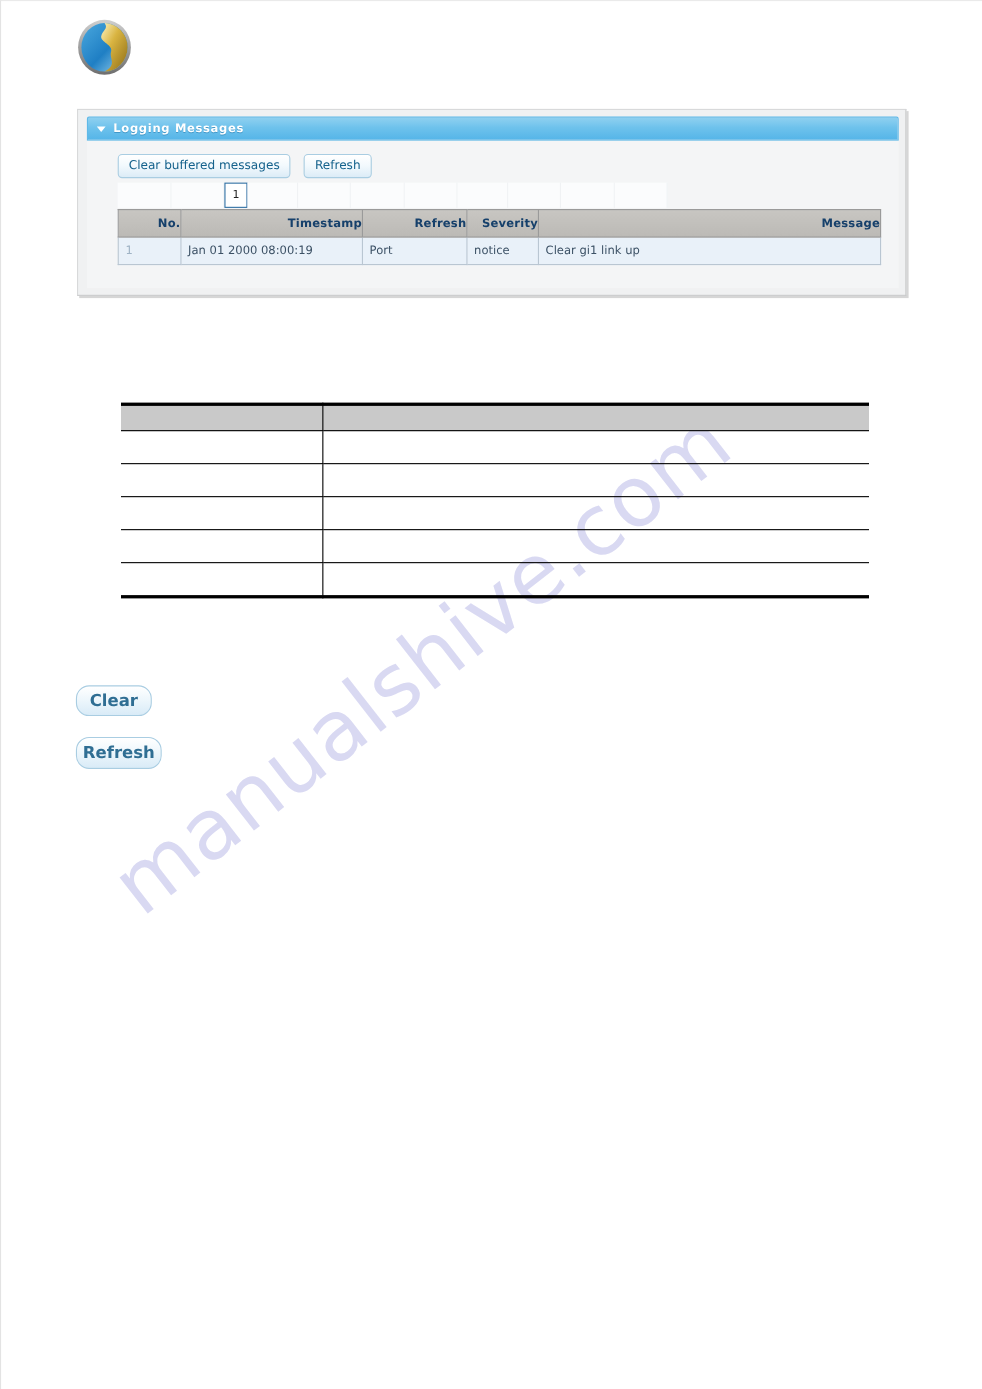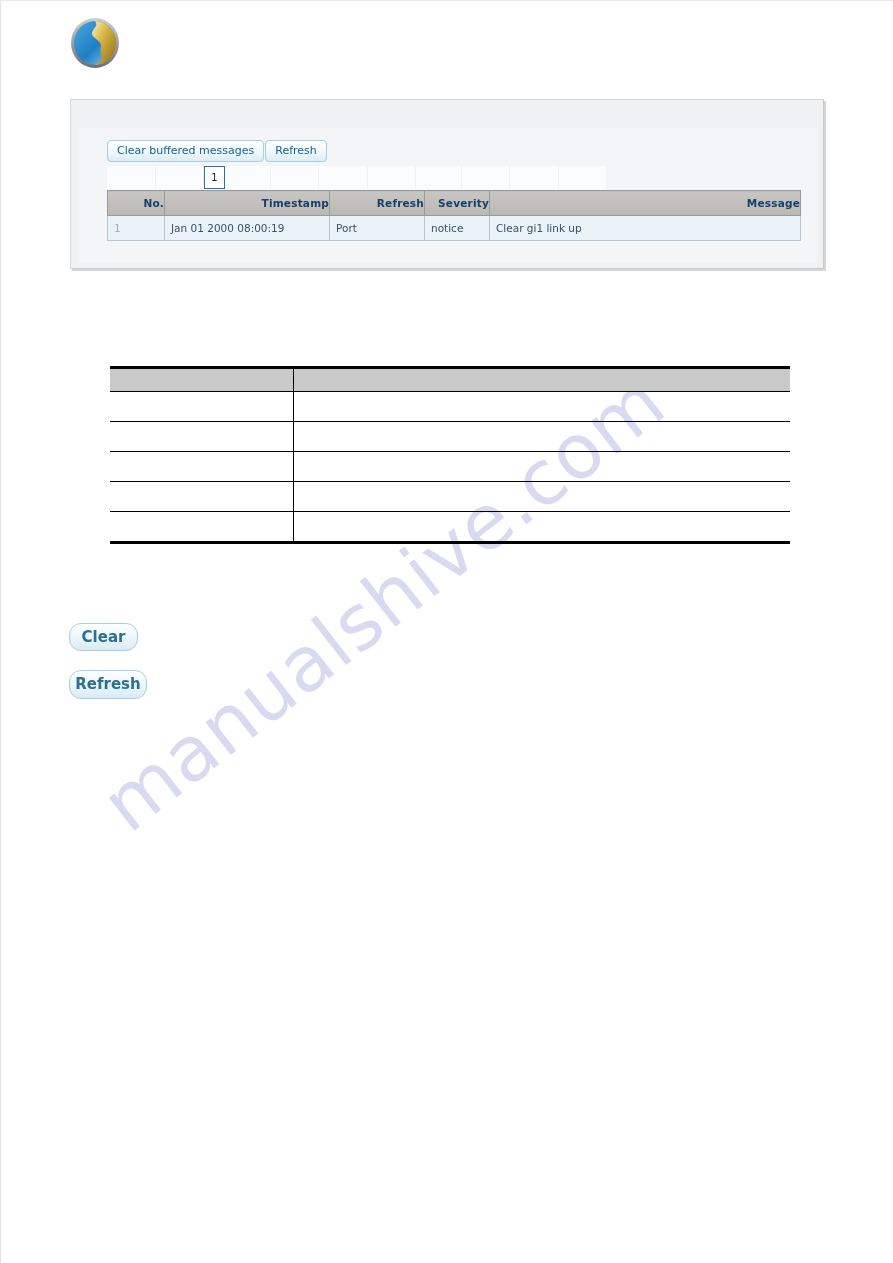--- a/index.html
+++ b/index.html
@@ -136,21 +136,21 @@
     height: 134px;
     background: #f4f5f6;
     box-sizing: border-box;
   }
 
   .btn-row {
     position: absolute;
     left: 28px;
     top: 12px;
     display: flex;
-    gap: 1px;
+    gap: 12px;
   }
   .ui-btn {
     font-family: "DejaVu Sans", sans-serif;
     font-size: 11px;
     color: #15628c;
     background: linear-gradient(to bottom, #ffffff 0%, #f2f9fd 48%, #dcecf7 100%);
     border: 1px solid #a9cde2;
     border-radius: 4px;
     padding: 3px 9px 4px;
     line-height: 13px;
@@ -309,20 +309,24 @@
       </linearGradient>
     </defs>
     <ellipse cx="27" cy="27" rx="24" ry="25" fill="url(#gRim)"></ellipse>
     <ellipse cx="27" cy="27" rx="21" ry="22" fill="url(#gBlue)"></ellipse>
     <path d="M27 5 a21 22 0 0 1 0 44 c12 -6 4 -12 6 -18 c2 -6 -10 -9 -9 -14 c1 -5 7 -7 3 -12 z" fill="url(#gGold)"></path>
   </svg>
 </div>
 
 <div class="panel">
 
+  <div class="panel-header">
+    <span class="panel-caret"></span>
+    <span class="panel-title">Logging Messages</span>
+  </div>
 
   <div class="panel-body">
 
     <div class="btn-row">
       <button class="ui-btn">Clear buffered messages</button>
       <button class="ui-btn">Refresh</button>
     </div>
 
     <div class="pager">
       <div class="pager-ghost w1"></div>

